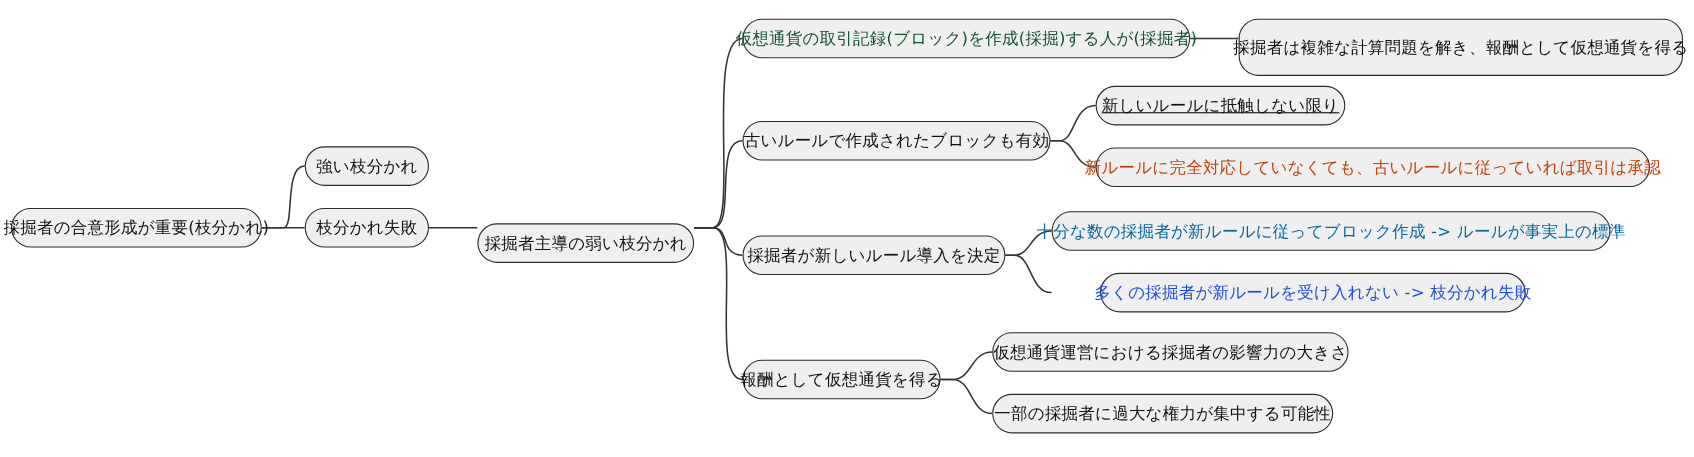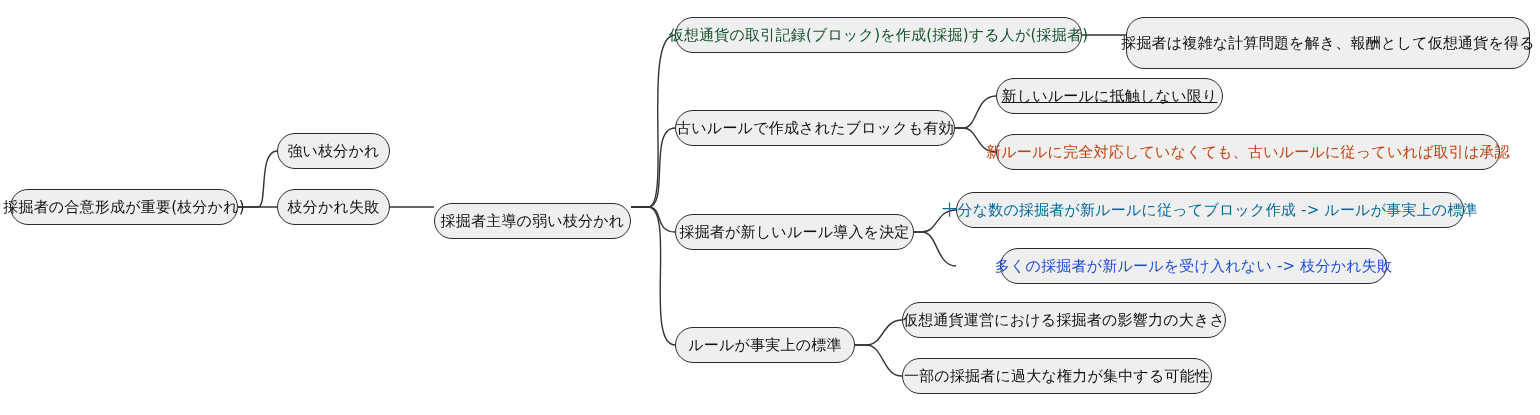--- a/index.html
+++ b/index.html
@@ -100,21 +100,21 @@
       <div class="node" style="left: 675px; top: 214px; width: 239px; height: 36px; background: rgb(239, 239, 239); border-color: rgb(43, 43, 43); color: rgb(17, 17, 17);">
         <span class="node-label">採掘者が新しいルール導入を決定</span>
       </div>
       <div class="node" style="left: 956px; top: 192px; width: 508px; height: 36px; background: rgb(239, 239, 239); border-color: rgb(43, 43, 43); color: #0369a1; text-align: center;">
         <span class="node-label">十分な数の採掘者が新ルールに従ってブロック作成 -&gt; ルールが事実上の標準</span>
       </div>
       <div class="node" style="left: 1000px; top: 248px; width: 387px; height: 36px; background: rgb(239, 239, 239); border-color: rgb(43, 43, 43); color: #1d4ed8;">
         <span class="node-label">多くの採掘者が新ルールを受け入れない -&gt; 枝分かれ失敗</span>
       </div>
       <div class="node" style="left: 675px; top: 327px; width: 180px; height: 36px; background: rgb(239, 239, 239); border-color: rgb(43, 43, 43); color: rgb(17, 17, 17);">
-        <span class="node-label">ルールが事実上の標準</span>
+        <span class="node-label">報酬として仮想通貨を得る</span>
       </div>
       <div class="node" style="left: 902px; top: 302px; width: 324px; height: 36px; background: rgb(239, 239, 239); border-color: rgb(43, 43, 43); color: rgb(17, 17, 17);">
         <span class="node-label">仮想通貨運営における採掘者の影響力の大きさ</span>
       </div>
       <div class="node" style="left: 902px; top: 358px; width: 310px; height: 36px; background: rgb(239, 239, 239); border-color: rgb(43, 43, 43); color: rgb(17, 17, 17);">
         <span class="node-label">一部の採掘者に過大な権力が集中する可能性</span>
       </div>
     </div>
 </div>
 

